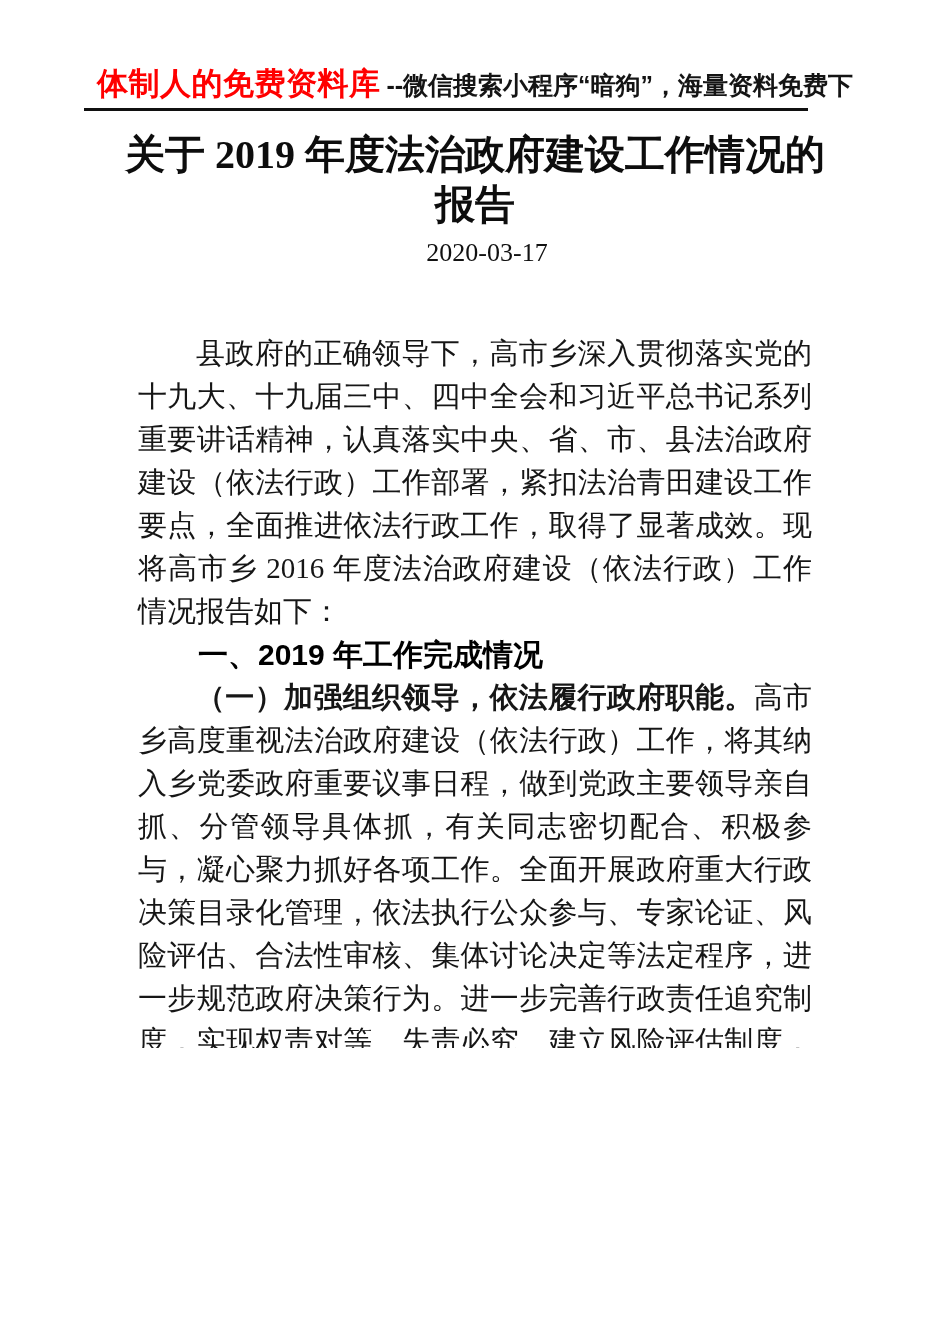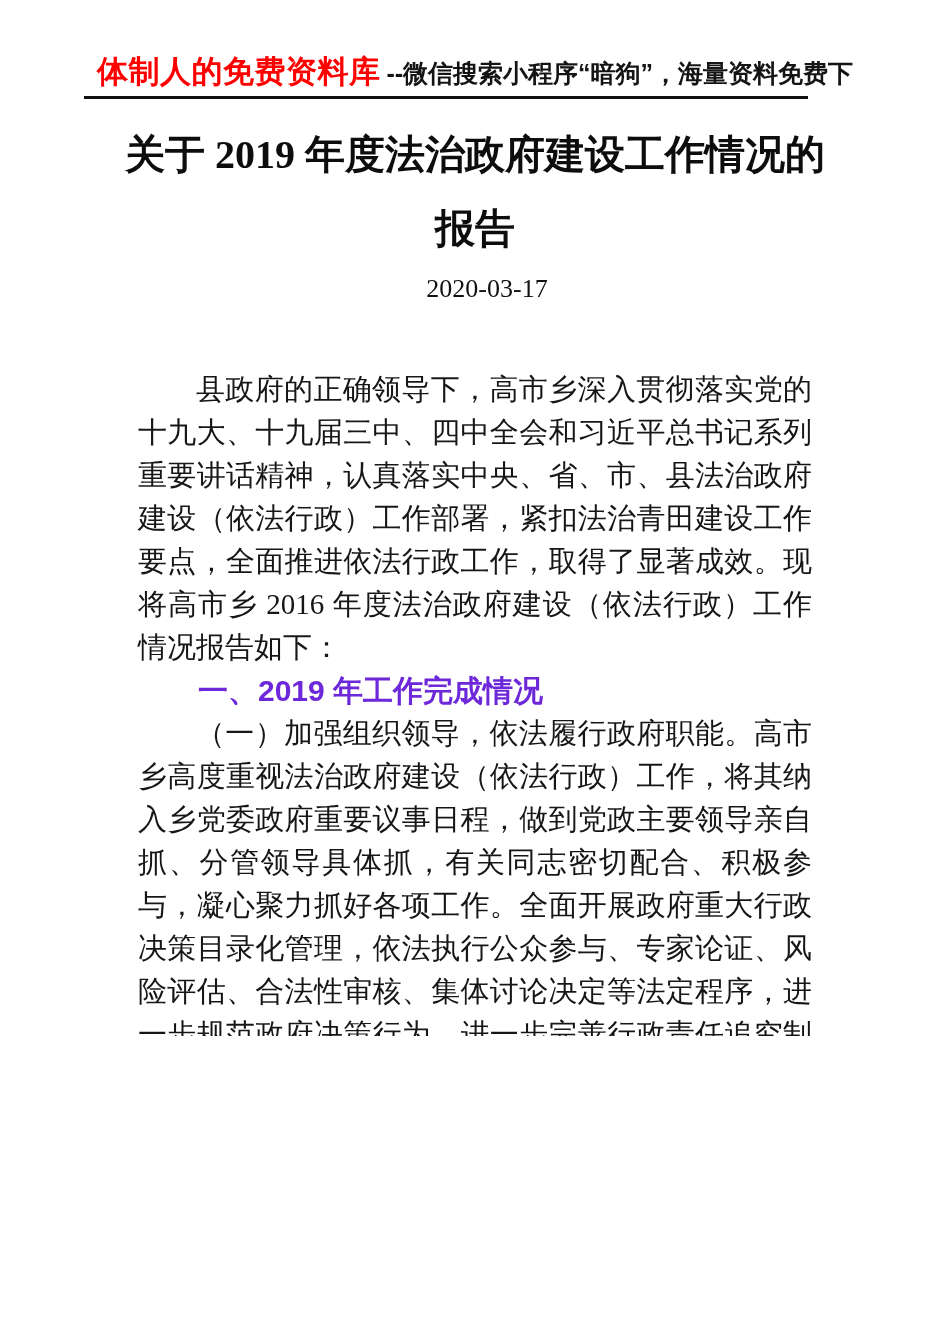--- a/index.html
+++ b/index.html
@@ -1,21 +1,21 @@
 <!DOCTYPE html>
 <html><head>
 <meta charset="utf-8">
 <style>
   * { margin: 0; padding: 0; box-sizing: border-box; }
   html, body { background: #ffffff; }
   .page {
     position: relative;
     width: 950px;
     height: 1036px;
-    margin: 0 auto;
+    margin: 12px auto;
     background: #ffffff;
     font-family: "Liberation Serif", serif;
     color: #121212;
     overflow: hidden;
   }
   
   .header {
     position: relative;
     height: 100px;
   }
@@ -52,21 +52,21 @@
     height: 0;
     border-top: 3px solid #101010;
   }
   
   .doc-title {
     margin: 18px 115px 0 115px;
     text-align: center;
     font-family: "Liberation Serif", serif;
     font-weight: bold;
     font-size: 40px;
-    line-height: 74px;
+    line-height: 50px;
     color: #0d0d0d;
   }
   .doc-date {
     margin-top: 8px;
     text-align: center;
     font-family: "Liberation Serif", serif;
     font-size: 26px;
     color: #111111;
     padding-left: 24px;
   }
@@ -83,24 +83,24 @@
     margin: 0;
     font-family: "Liberation Serif", serif;
   }
   .section-heading {
     text-indent: 2em;
     margin: 0;
     font-family: "Liberation Sans", sans-serif;
     font-weight: bold;
     font-size: 30px;
     line-height: 43px;
-    color: #6d28d9;
+    color: #000000;
   }
   .lead-bold {
-    font-weight: normal;
+    font-weight: bold;
   }
 </style>
 </head>
 <body>
 
 <div class="page">
 
   <div class="header">
     <div class="header-text">
       <span class="brand">体制人的免费资料库</span><span class="promo">--微信搜索小程序“暗狗”，海量资料免费下</span>

